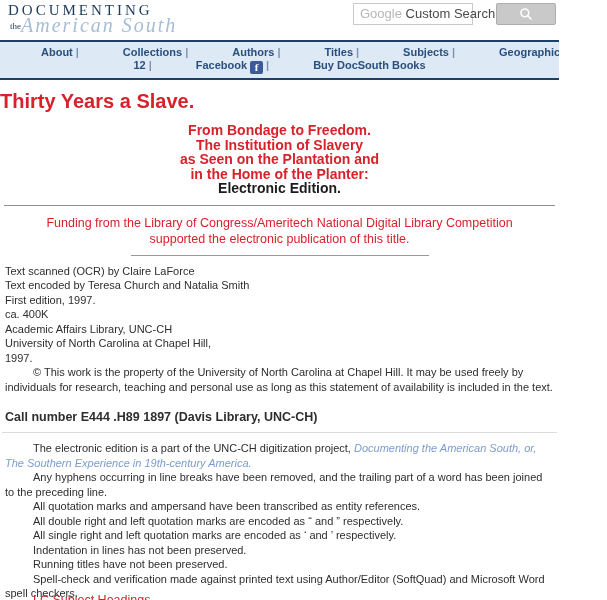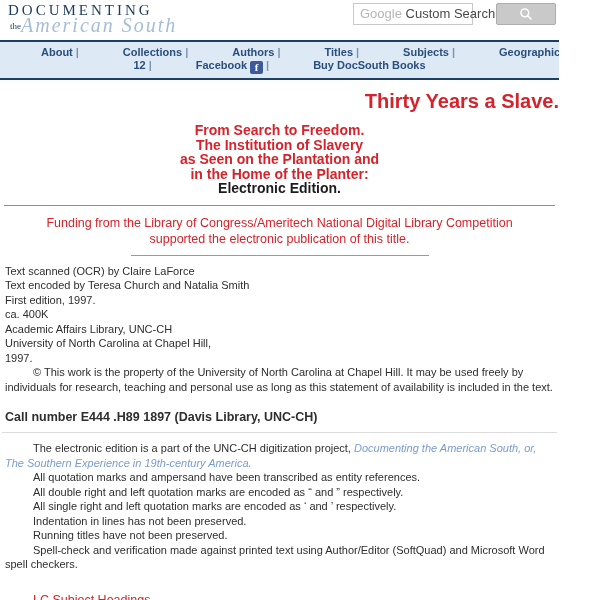--- a/index.html
+++ b/index.html
@@ -77,21 +77,21 @@
     font-size: 11px; font-weight: bold;
     text-align: center; line-height: 13px;
     border-radius: 2px;
     vertical-align: -2px; margin-left: 3px;
     cursor: pointer;
   }
 
   
   .main-title {
     margin-top: 11px;
-    text-align: right;
+    text-align: left;
     font-size: 20px; font-weight: bold;
     color: #d6232b;
     line-height: 21px;
   }
   .subtitle {
     margin-top: 11px;
     text-align: center;
     font-size: 14px; font-weight: bold;
     line-height: 14.6px;
     color: #d6232b;
@@ -149,21 +149,21 @@
       </button>
     </div>
   </div>
 
   <div class="nav">
     <a>About</a><span class="sep">|</span><a>Collections</a><span class="sep">|</span><a>Authors</a><span class="sep">|</span><a>Titles</a><span class="sep">|</span><a>Subjects</a><span class="sep">|</span><a>Geographic</a><span class="sep">|</span><a>K-12</a><span class="sep">|</span><a>Facebook</a><span class="fb-icon">f</span><span class="sep">|</span><a>Buy DocSouth Books</a>
   </div>
 
   <div class="main-title">Thirty Years a Slave.</div>
   <div class="subtitle">
-    <div>From Search to Freedom.</div>
+    <div>From Bondage to Freedom.</div>
     <div>The Institution of Slavery</div>
     <div>as Seen on the Plantation and</div>
     <div>in the Home of the Planter:</div>
     <div class="edition-line">Electronic Edition.</div>
   </div>
 
   <hr class="hr-full">
 
   <div class="funding">
     <div>Funding from the Library of Congress/Ameritech National Digital Library Competition</div>
@@ -182,20 +182,21 @@
     <div>1997.</div>
   </div>
   <p class="copyright bodytext">© This work is the property of the University of North Carolina at Chapel Hill. It may be used freely by individuals for research, teaching and personal use as long as this statement of availability is included in the text.</p>
 
   <p class="call-number">Call number E444 .H89 1897 (Davis Library, UNC-CH)</p>
 
   <hr class="hr-light">
 
   <div class="notes-block bodytext">
     <p class="note"><span>The electronic edition is a part of the UNC-CH digitization project, </span><a class="link-italic">Documenting the American South, or, The Southern Experience in 19th-century America.</a></p>
+    <p class="note">Any hyphens occurring in line breaks have been removed, and the trailing part of a word has been joined to the preceding line.</p>
     <p class="note">All quotation marks and ampersand have been transcribed as entity references.</p>
     <p class="note">All double right and left quotation marks are encoded as “ and ” respectively.</p>
     <p class="note">All single right and left quotation marks are encoded as ‘ and ’ respectively.</p>
     <p class="note">Indentation in lines has not been preserved.</p>
     <p class="note">Running titles have not been preserved.</p>
     <p class="note">Spell-check and verification made against printed text using Author/Editor (SoftQuad) and Microsoft Word spell checkers.</p>
   </div>
 
   <p class="bottom-red">LC Subject Headings</p>
 

